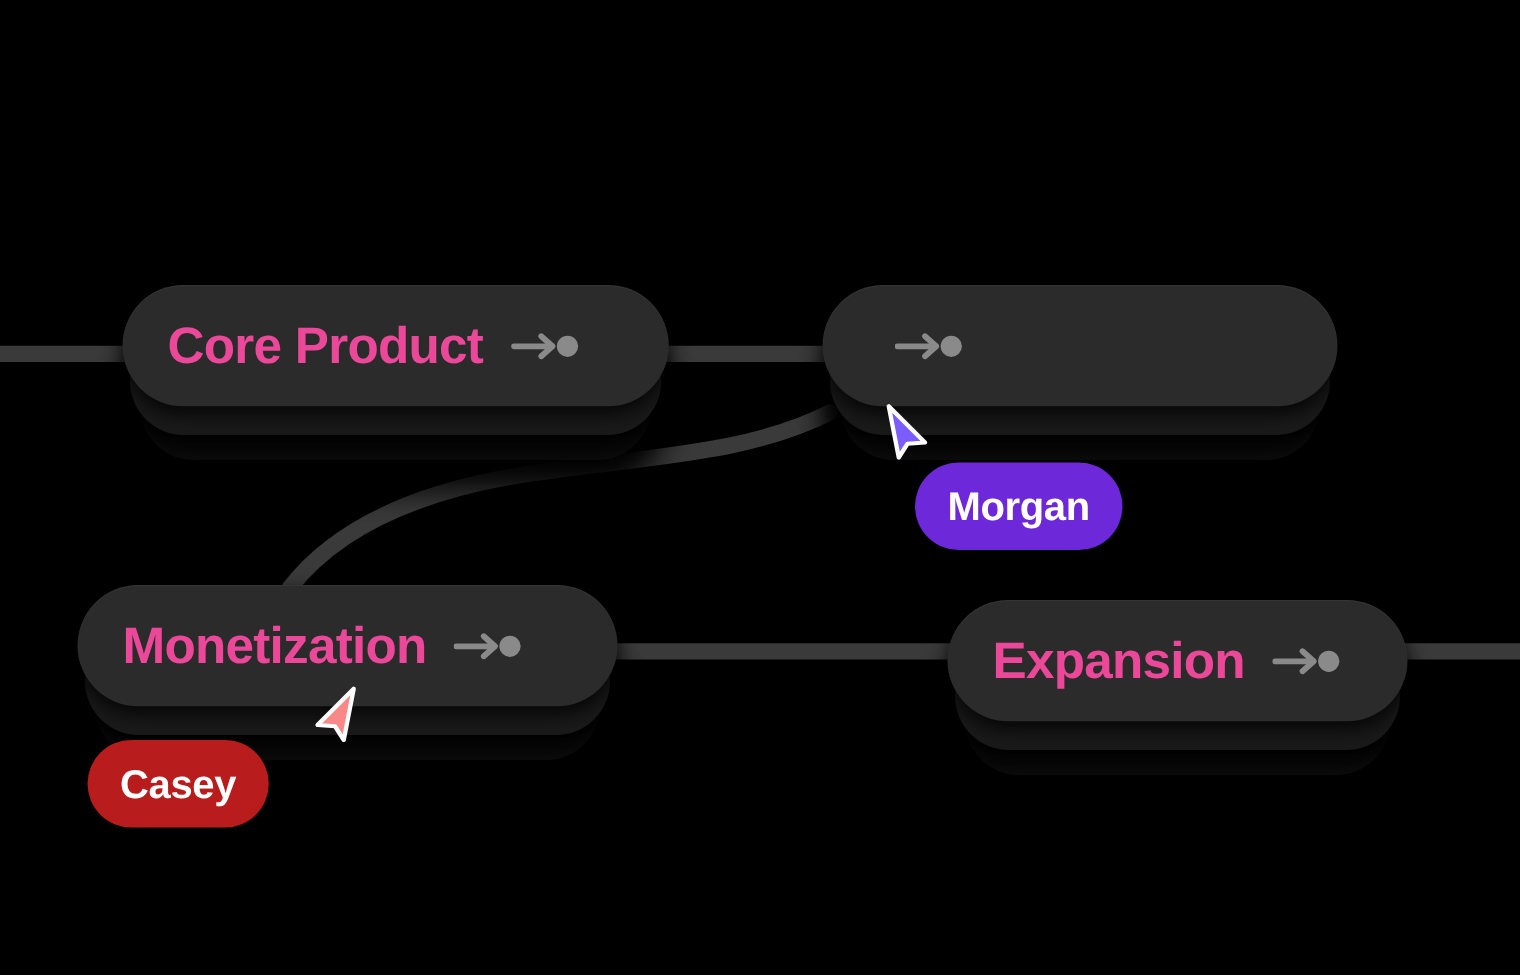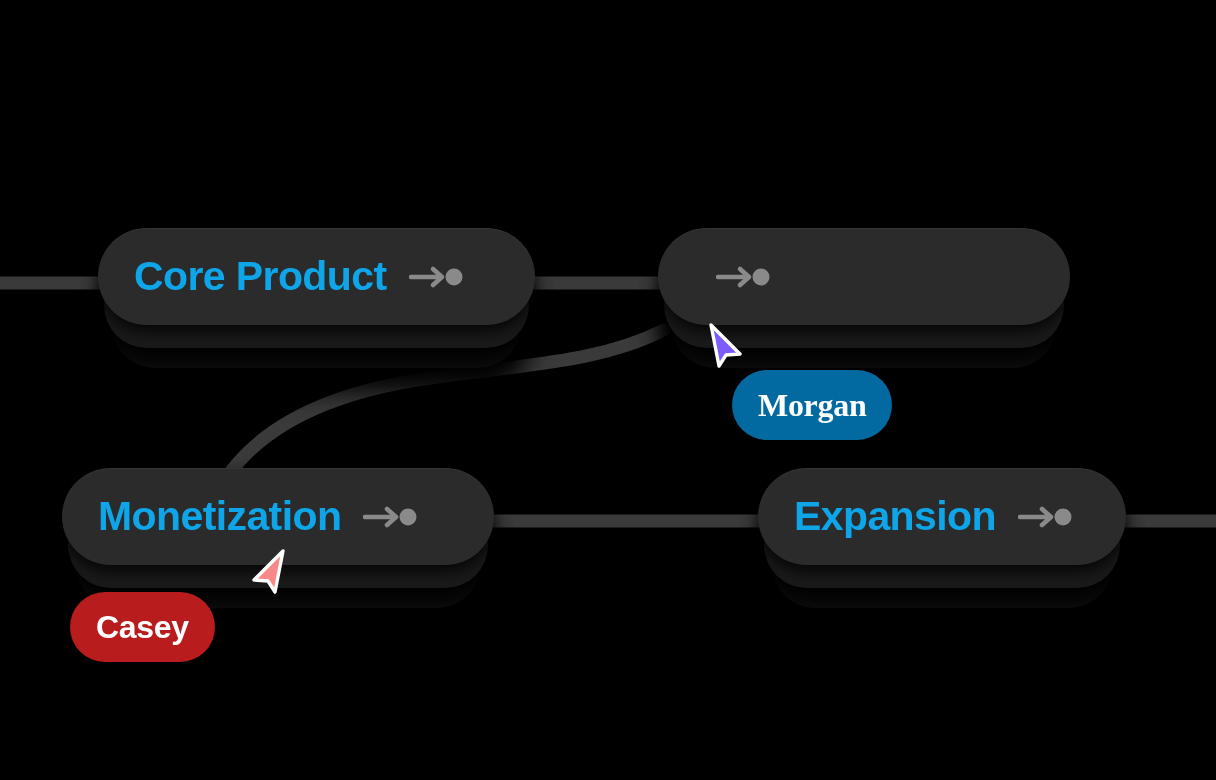--- a/index.html
+++ b/index.html
@@ -58,21 +58,21 @@
     border-radius:999px;
     background:#2b2b2b;
     display:flex;
     align-items:center;
     padding:0 30px 0 36px;
     box-sizing:border-box;
     box-shadow:0 6px 16px rgba(0,0,0,.85),
                inset 0 1px 0 rgba(255,255,255,.045);
   }
   .node-label{
-    color:#0ea5e9;
+    color:#ec4899;
     font-size:41px;
     font-weight:700;
     letter-spacing:-0.6px;
     line-height:1;
     white-space:nowrap;
   }
   .node-handle{
     margin-left:22px;
     display:flex;
     align-items:center;
@@ -152,21 +152,21 @@
           <span class="node-label">Monetization</span>
           <span class="node-handle">
             <svg width="54" height="30" viewBox="0 0 54 30" aria-hidden="true">
               <path d="M2 15 H32" stroke="#8a8a8a" stroke-width="4.6" stroke-linecap="round" fill="none"></path>
               <path d="M24 7 L33 15 L24 23" stroke="#8a8a8a" stroke-width="4.6" stroke-linecap="round" stroke-linejoin="round" fill="none"></path>
               <circle cx="45" cy="15" r="8.5" fill="#8a8a8a"></circle>
             </svg>
           </span>
         </div>
       </div>
-      <div class="node-wrap" style="left: 758px; top: 468px; width: 368px; height: 116px;">
+      <div class="node-wrap" style="left: 758px; top: 480px; width: 368px; height: 116px;">
         <div class="glow"></div>
         <div class="deck d2"></div>
         <div class="deck d1"></div>
         <div class="node" style="width:368px">
           <span class="node-label">Expansion</span>
           <span class="node-handle">
             <svg width="54" height="30" viewBox="0 0 54 30" aria-hidden="true">
               <path d="M2 15 H32" stroke="#8a8a8a" stroke-width="4.6" stroke-linecap="round" fill="none"></path>
               <path d="M24 7 L33 15 L24 23" stroke="#8a8a8a" stroke-width="4.6" stroke-linecap="round" stroke-linejoin="round" fill="none"></path>
               <circle cx="45" cy="15" r="8.5" fill="#8a8a8a"></circle>
@@ -175,21 +175,21 @@
         </div>
       </div>
     </div>
 
   <div id="cursors-root">
       <div class="cursor" style="left: 706px; top: 322px;"><svg width="40" height="46" viewBox="0 0 40 46" aria-hidden="true">
           <g>
             <path d="M5 3 L34 32 L20 33 L13 44 Z" fill="#7c5cfc" stroke="#ffffff" stroke-width="3.4" stroke-linejoin="round"></path>
           </g>
         </svg></div>
-      <div class="badge" style="left: 732px; top: 370px; background: #0369a1; font-family: Liberation Serif, serif;">
+      <div class="badge" style="left: 732px; top: 370px; background: #6d28d9;">
         <span>Morgan</span>
       </div>
       <div class="cursor" style="left: 248px; top: 548px;"><svg width="40" height="46" viewBox="0 0 40 46" aria-hidden="true">
           <g transform="scale(-1,1) translate(-40,0)">
             <path d="M5 3 L34 32 L20 33 L13 44 Z" fill="#f98888" stroke="#ffffff" stroke-width="3.4" stroke-linejoin="round"></path>
           </g>
         </svg></div>
       <div class="badge" style="left: 70px; top: 592px; background: #b91c1c;">
         <span>Casey</span>
       </div>

